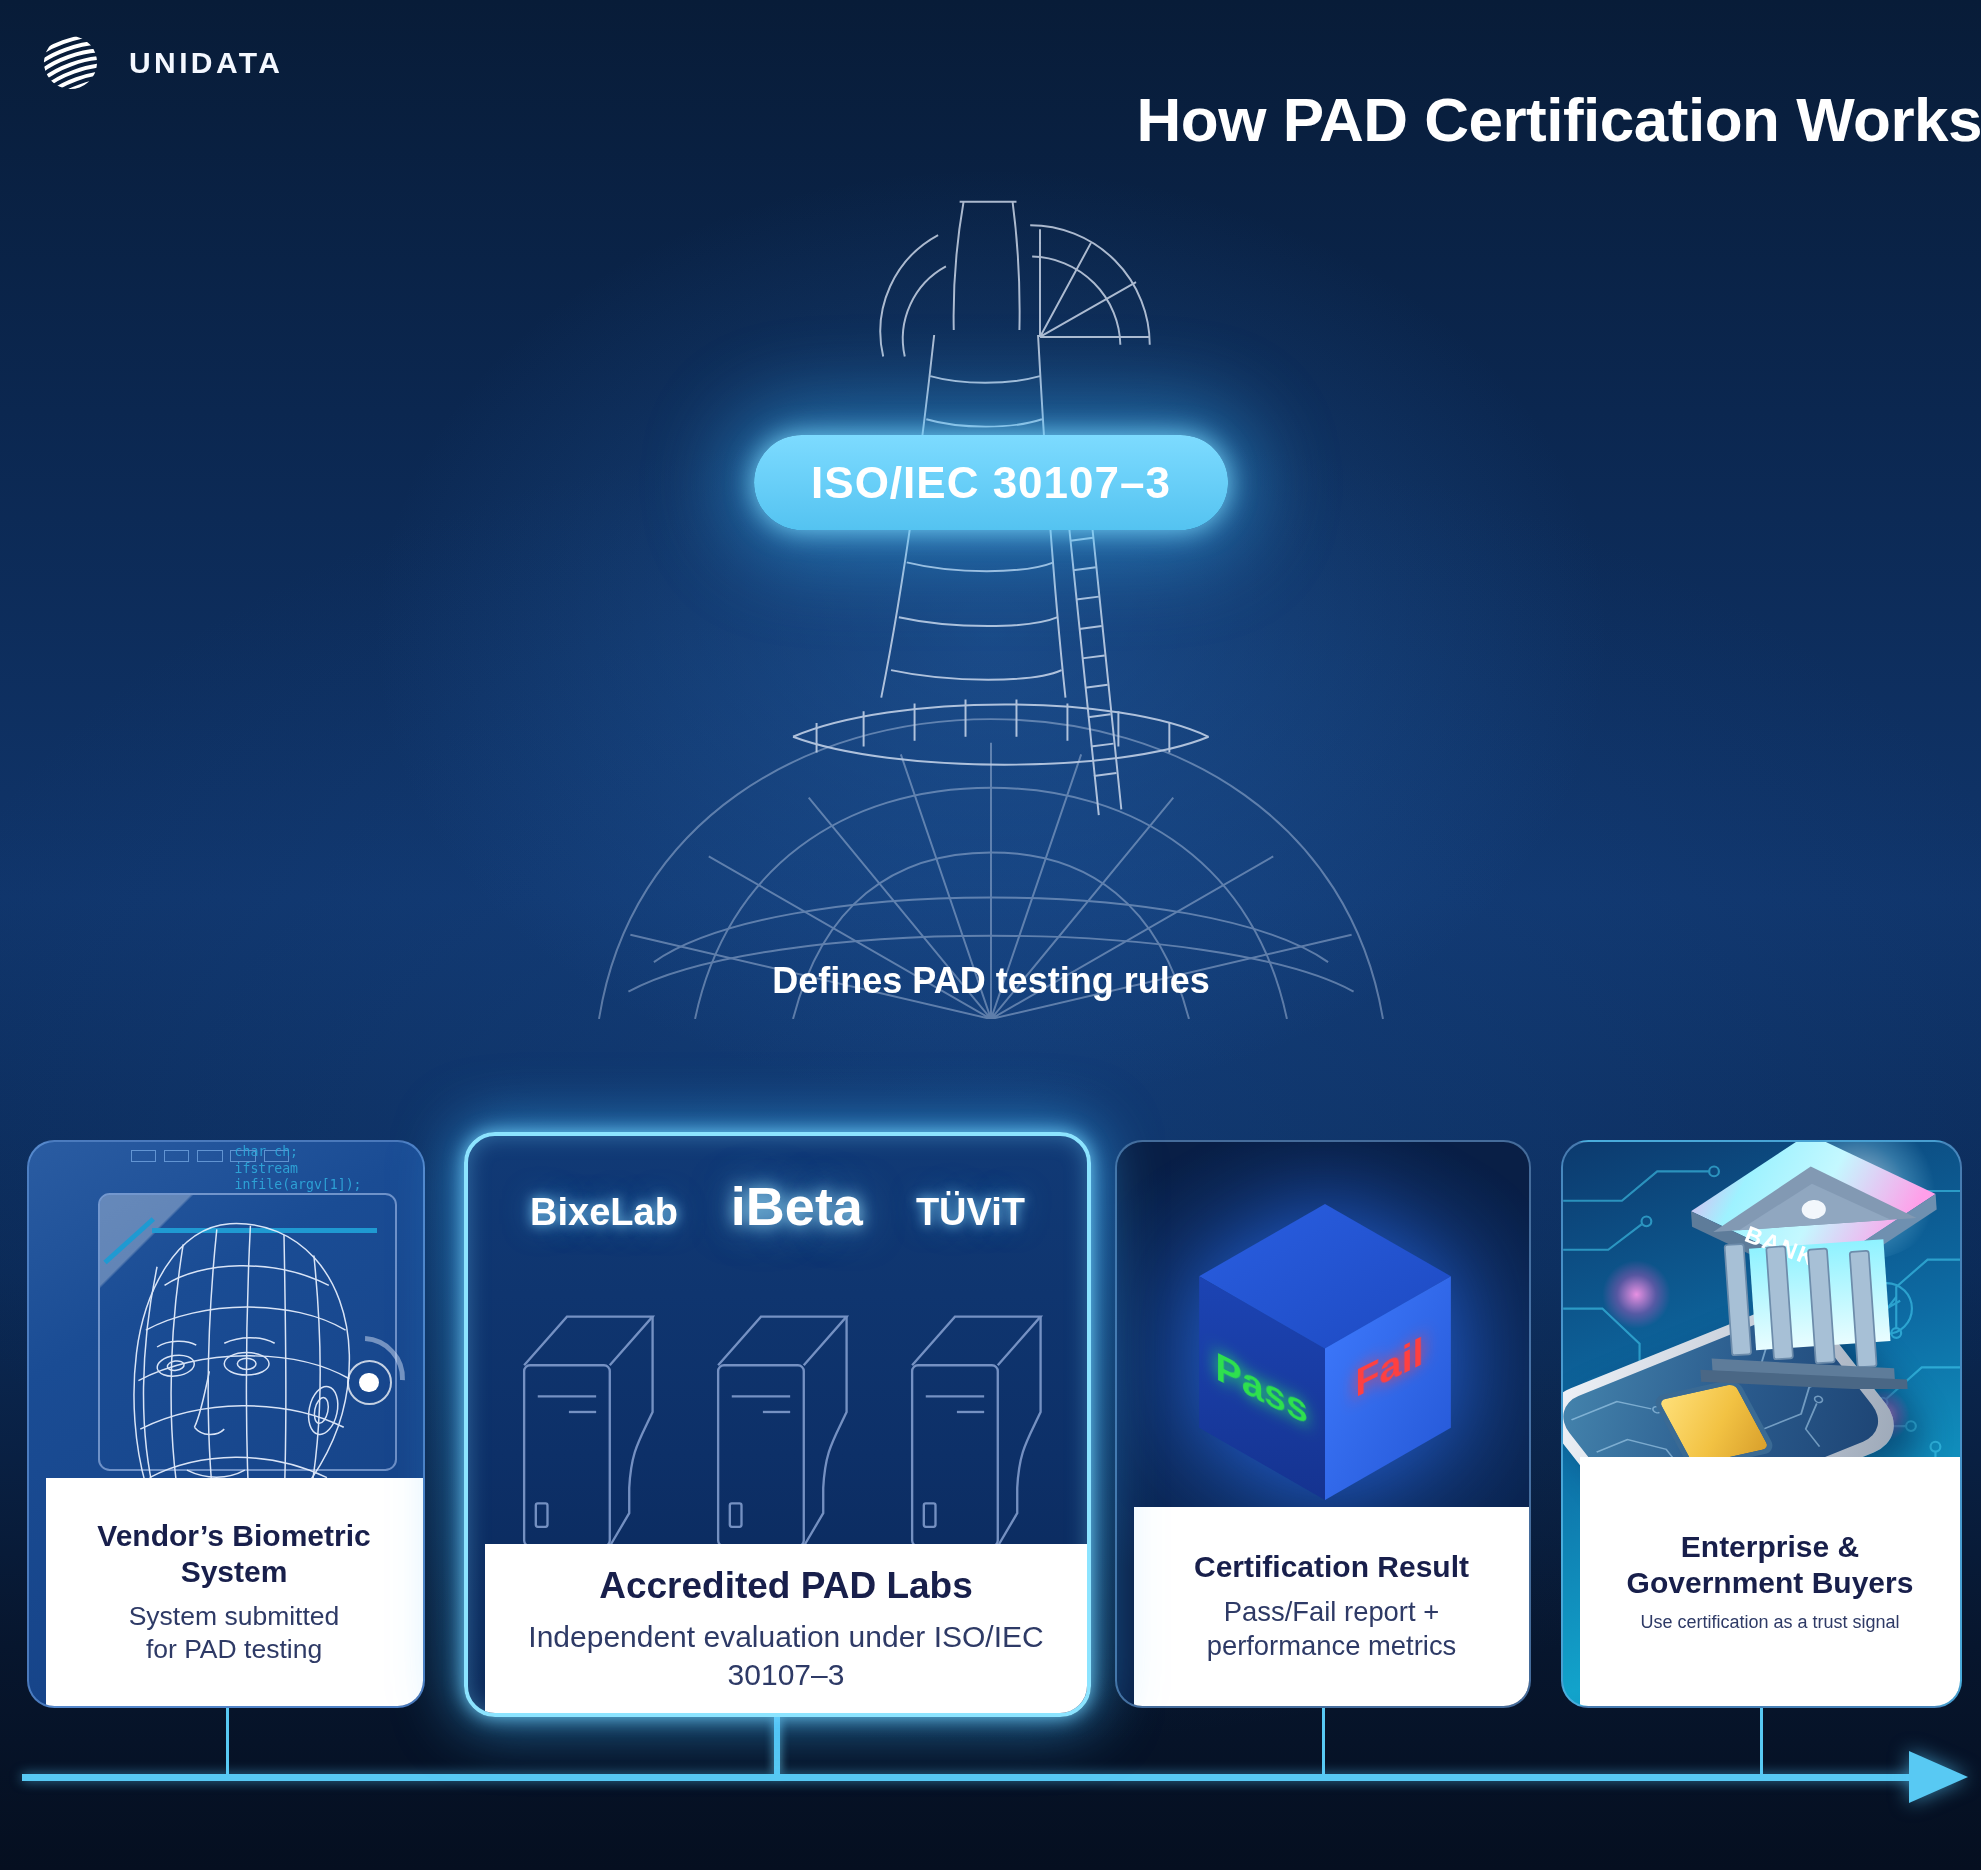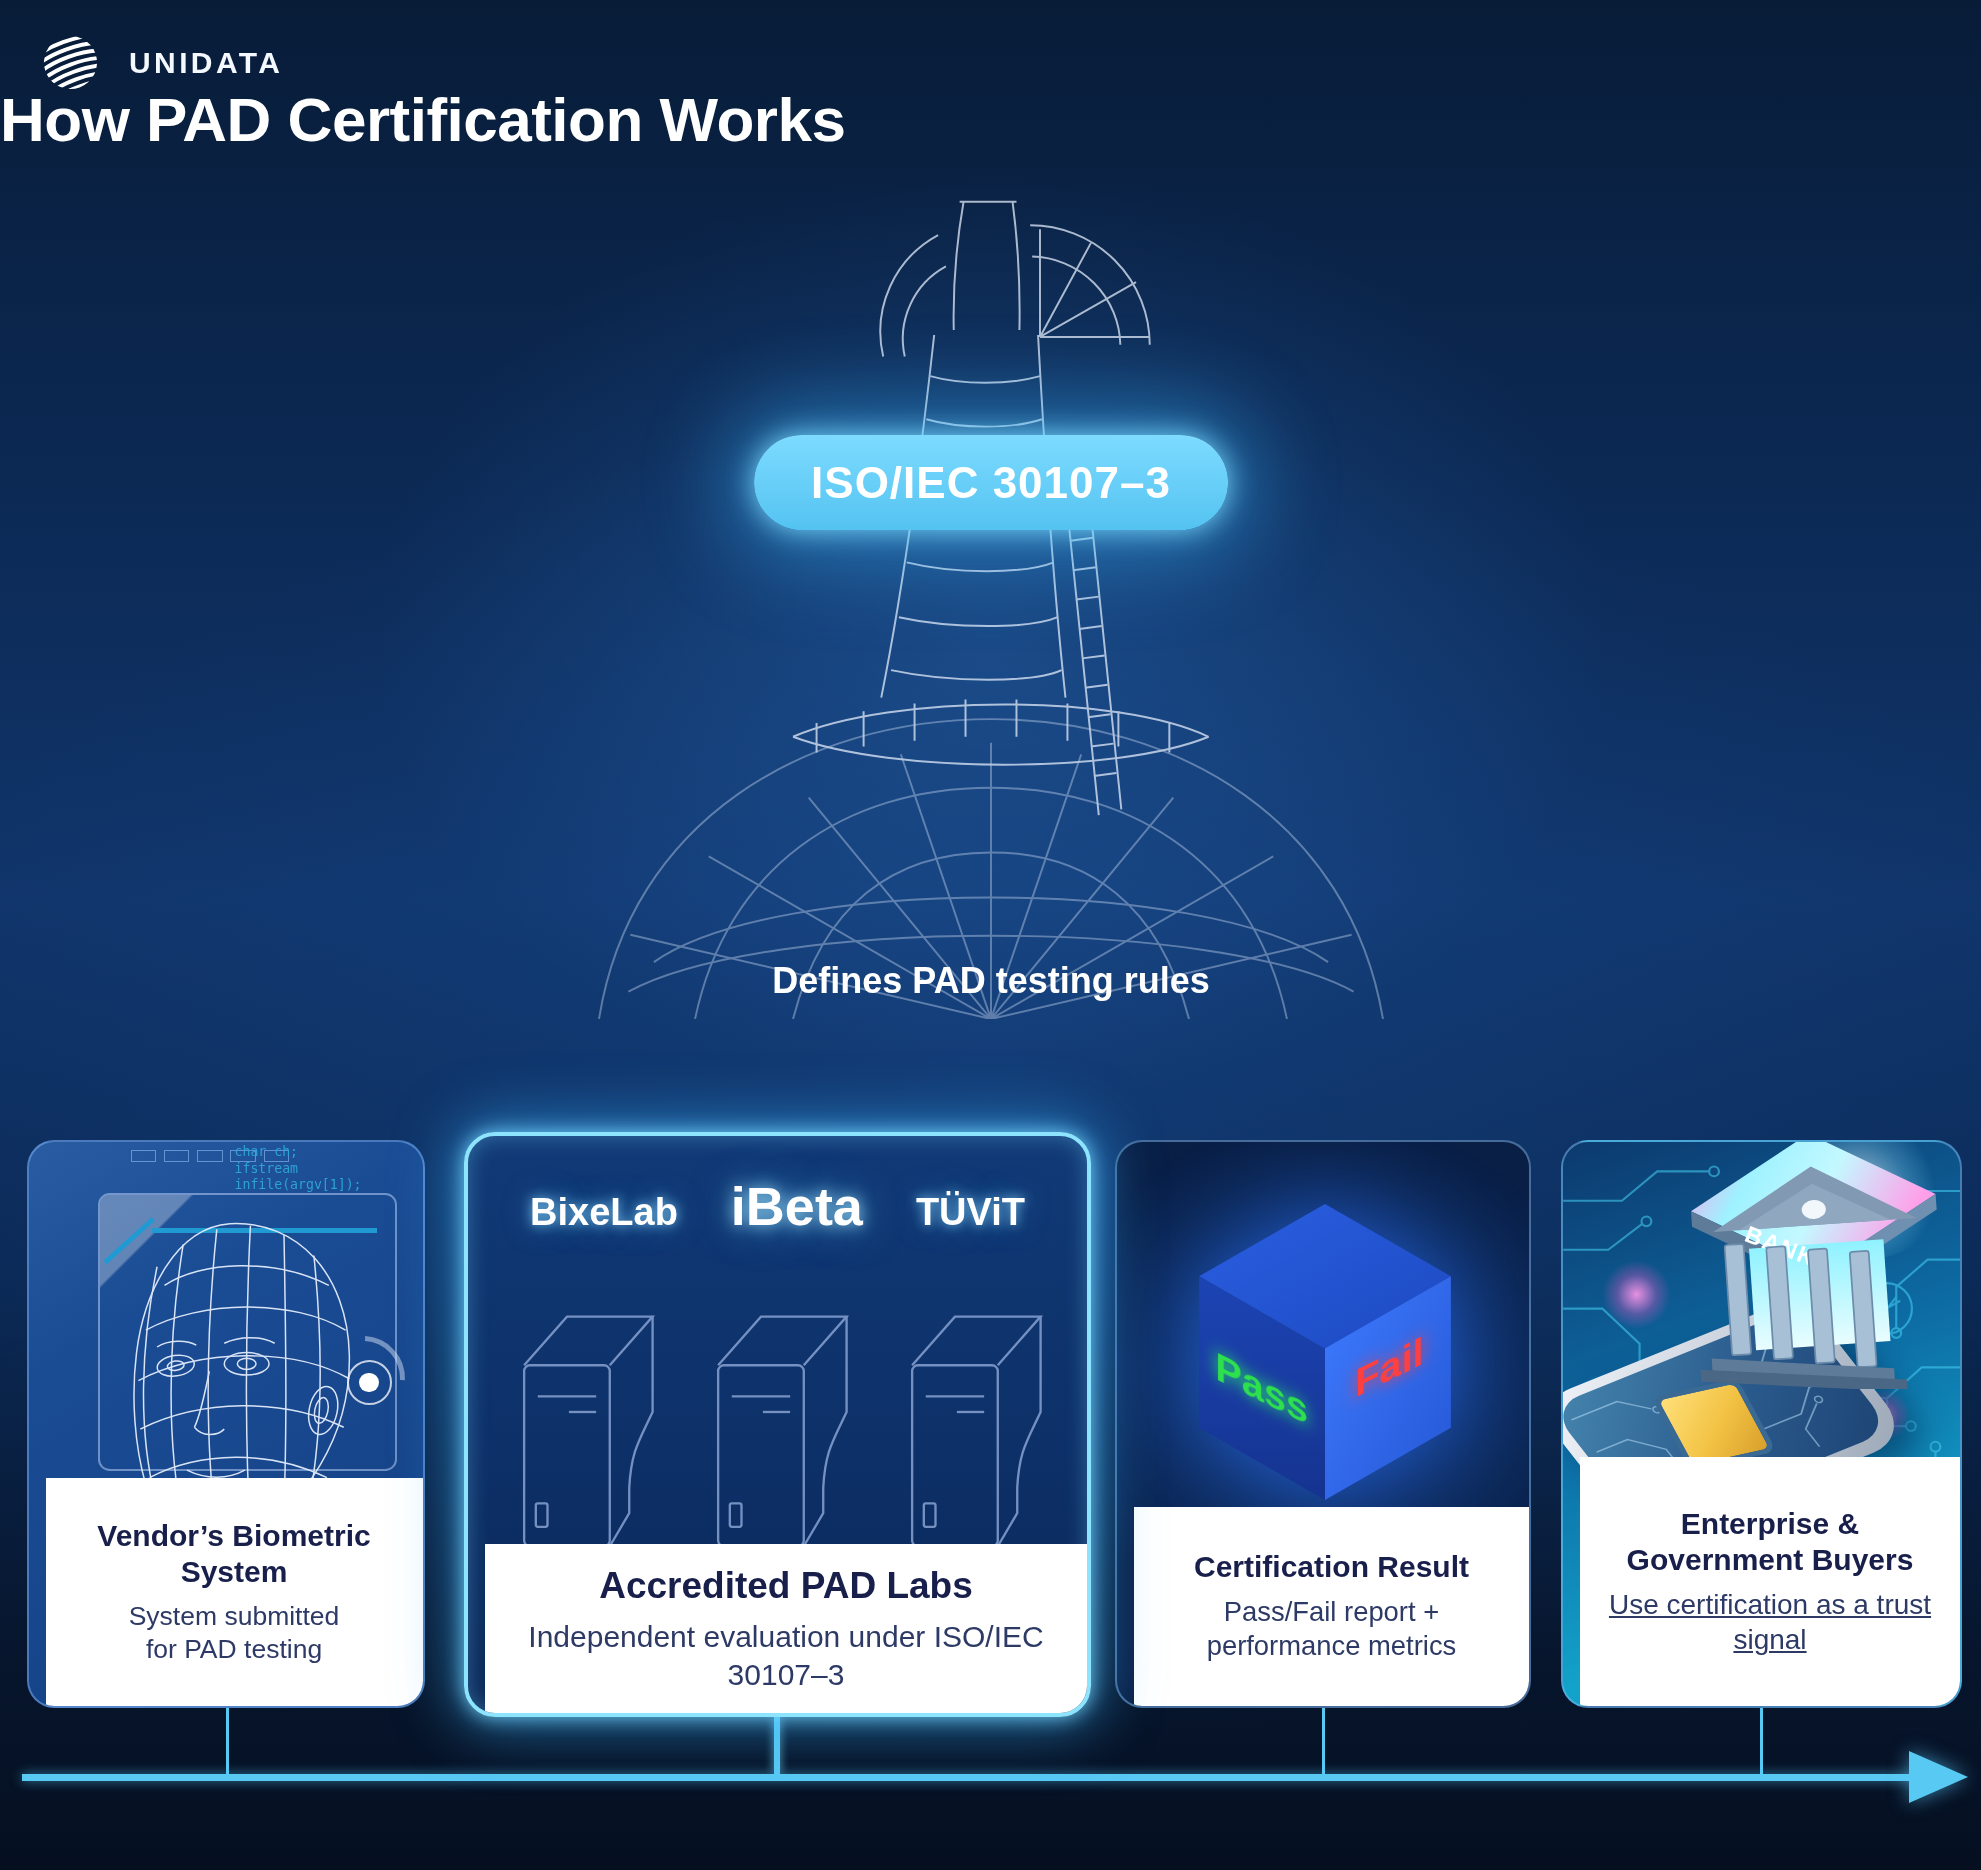--- a/index.html
+++ b/index.html
@@ -10,21 +10,21 @@
     background:
       radial-gradient(882px 667px at 50% 34%, rgba(45,115,195,.38), rgba(0,0,0,0) 70%),
       radial-gradient(1470px 882px at 50% 58%, rgba(28,85,160,.30), rgba(0,0,0,0) 75%),
       linear-gradient(180deg,#081c38 0%,#0b2750 22%,#10356b 48%,#0b2a57 68%,#07162e 88%,#050f20 100%);
   }
   
   .brand{position:absolute;left:41px;top:33px;display:flex;align-items:center;gap:29px;}
   .brand-text{color:#f4f8ff;font-size:30px;font-weight:600;letter-spacing:3.4px;}
   
   .page-title{
-    position:absolute;left:0;right:0;top:84px;margin:0;text-align:left;
+    position:absolute;left:0;right:0;top:84px;margin:0;text-align:right;
     color:#ffffff;font-size:62px;font-weight:700;letter-spacing:-0.5px;
   }
   
   .tower{position:absolute;left:50%;top:188px;transform:translateX(-50%);}
   
   .badge{
     position:absolute;left:50%;top:435px;transform:translateX(-50%);
     padding:22.5px 57px;border-radius:55px;
     background:linear-gradient(180deg,#7ddbff 0%,#54c3f1 100%);
     box-shadow:0 0 27.4px rgba(125,220,255,.95),0 0 83px 29px rgba(60,185,255,.45);
@@ -103,21 +103,21 @@
   .card-result p{font-size:27.4px;max-width:353px;text-align:center;}
   .cube-svg{position:absolute;left:51px;top:41px;filter:drop-shadow(0 0 45px rgba(45,115,255,.65));}
   .pass-text{filter:drop-shadow(0 0 7px rgba(40,255,100,.95));}
   .fail-text{filter:drop-shadow(0 0 7px rgba(255,60,60,.95));}
   
   .card-buyers{left:1561px;top:1140px;width:401px;height:568px;
     border:2px solid rgba(130,185,240,.5);
     background:linear-gradient(160deg,#0c3a6e 0%,#0d6ba3 42%,#12a3cb 78%,#0d7fae 100%);}
   .card-buyers .card-footer{height:249px;}
   .card-buyers h3{font-size:30px;max-width:353px;}
-  .card-buyers p{font-size:28px;max-width:323px;text-decoration:underline;}
+  .card-buyers p{font-size:18px;max-width:323px;}
   .circuit-svg{position:absolute;left:0;top:0;}
   .glow-dot{position:absolute;width:69px;height:69px;border-radius:50%;}
   .glow-dot.cyan{background:radial-gradient(circle,rgba(120,240,255,.9) 0%,rgba(50,190,255,.35) 40%,rgba(0,0,0,0) 70%);}
   .glow-dot.magenta{background:radial-gradient(circle,rgba(255,150,235,.9) 0%,rgba(255,90,210,.3) 40%,rgba(0,0,0,0) 70%);}
   .bank-glow{position:absolute;left:206px;top:-17.6px;width:176px;height:137px;border-radius:50%;
     background:radial-gradient(circle,rgba(255,255,255,.65) 0%,rgba(160,230,255,.25) 45%,rgba(0,0,0,0) 70%);}
   .phone{position:absolute;left:13.7px;top:192px;width:290px;height:173px;
     transform:rotate(-22deg) skewX(16deg);border-radius:41px;
     background:linear-gradient(135deg,#f2f5fa 0%,#c2cad6 60%,#9aa6b6 100%);
     box-shadow:13.7px 19.6px 33px rgba(0,20,60,.45);}

